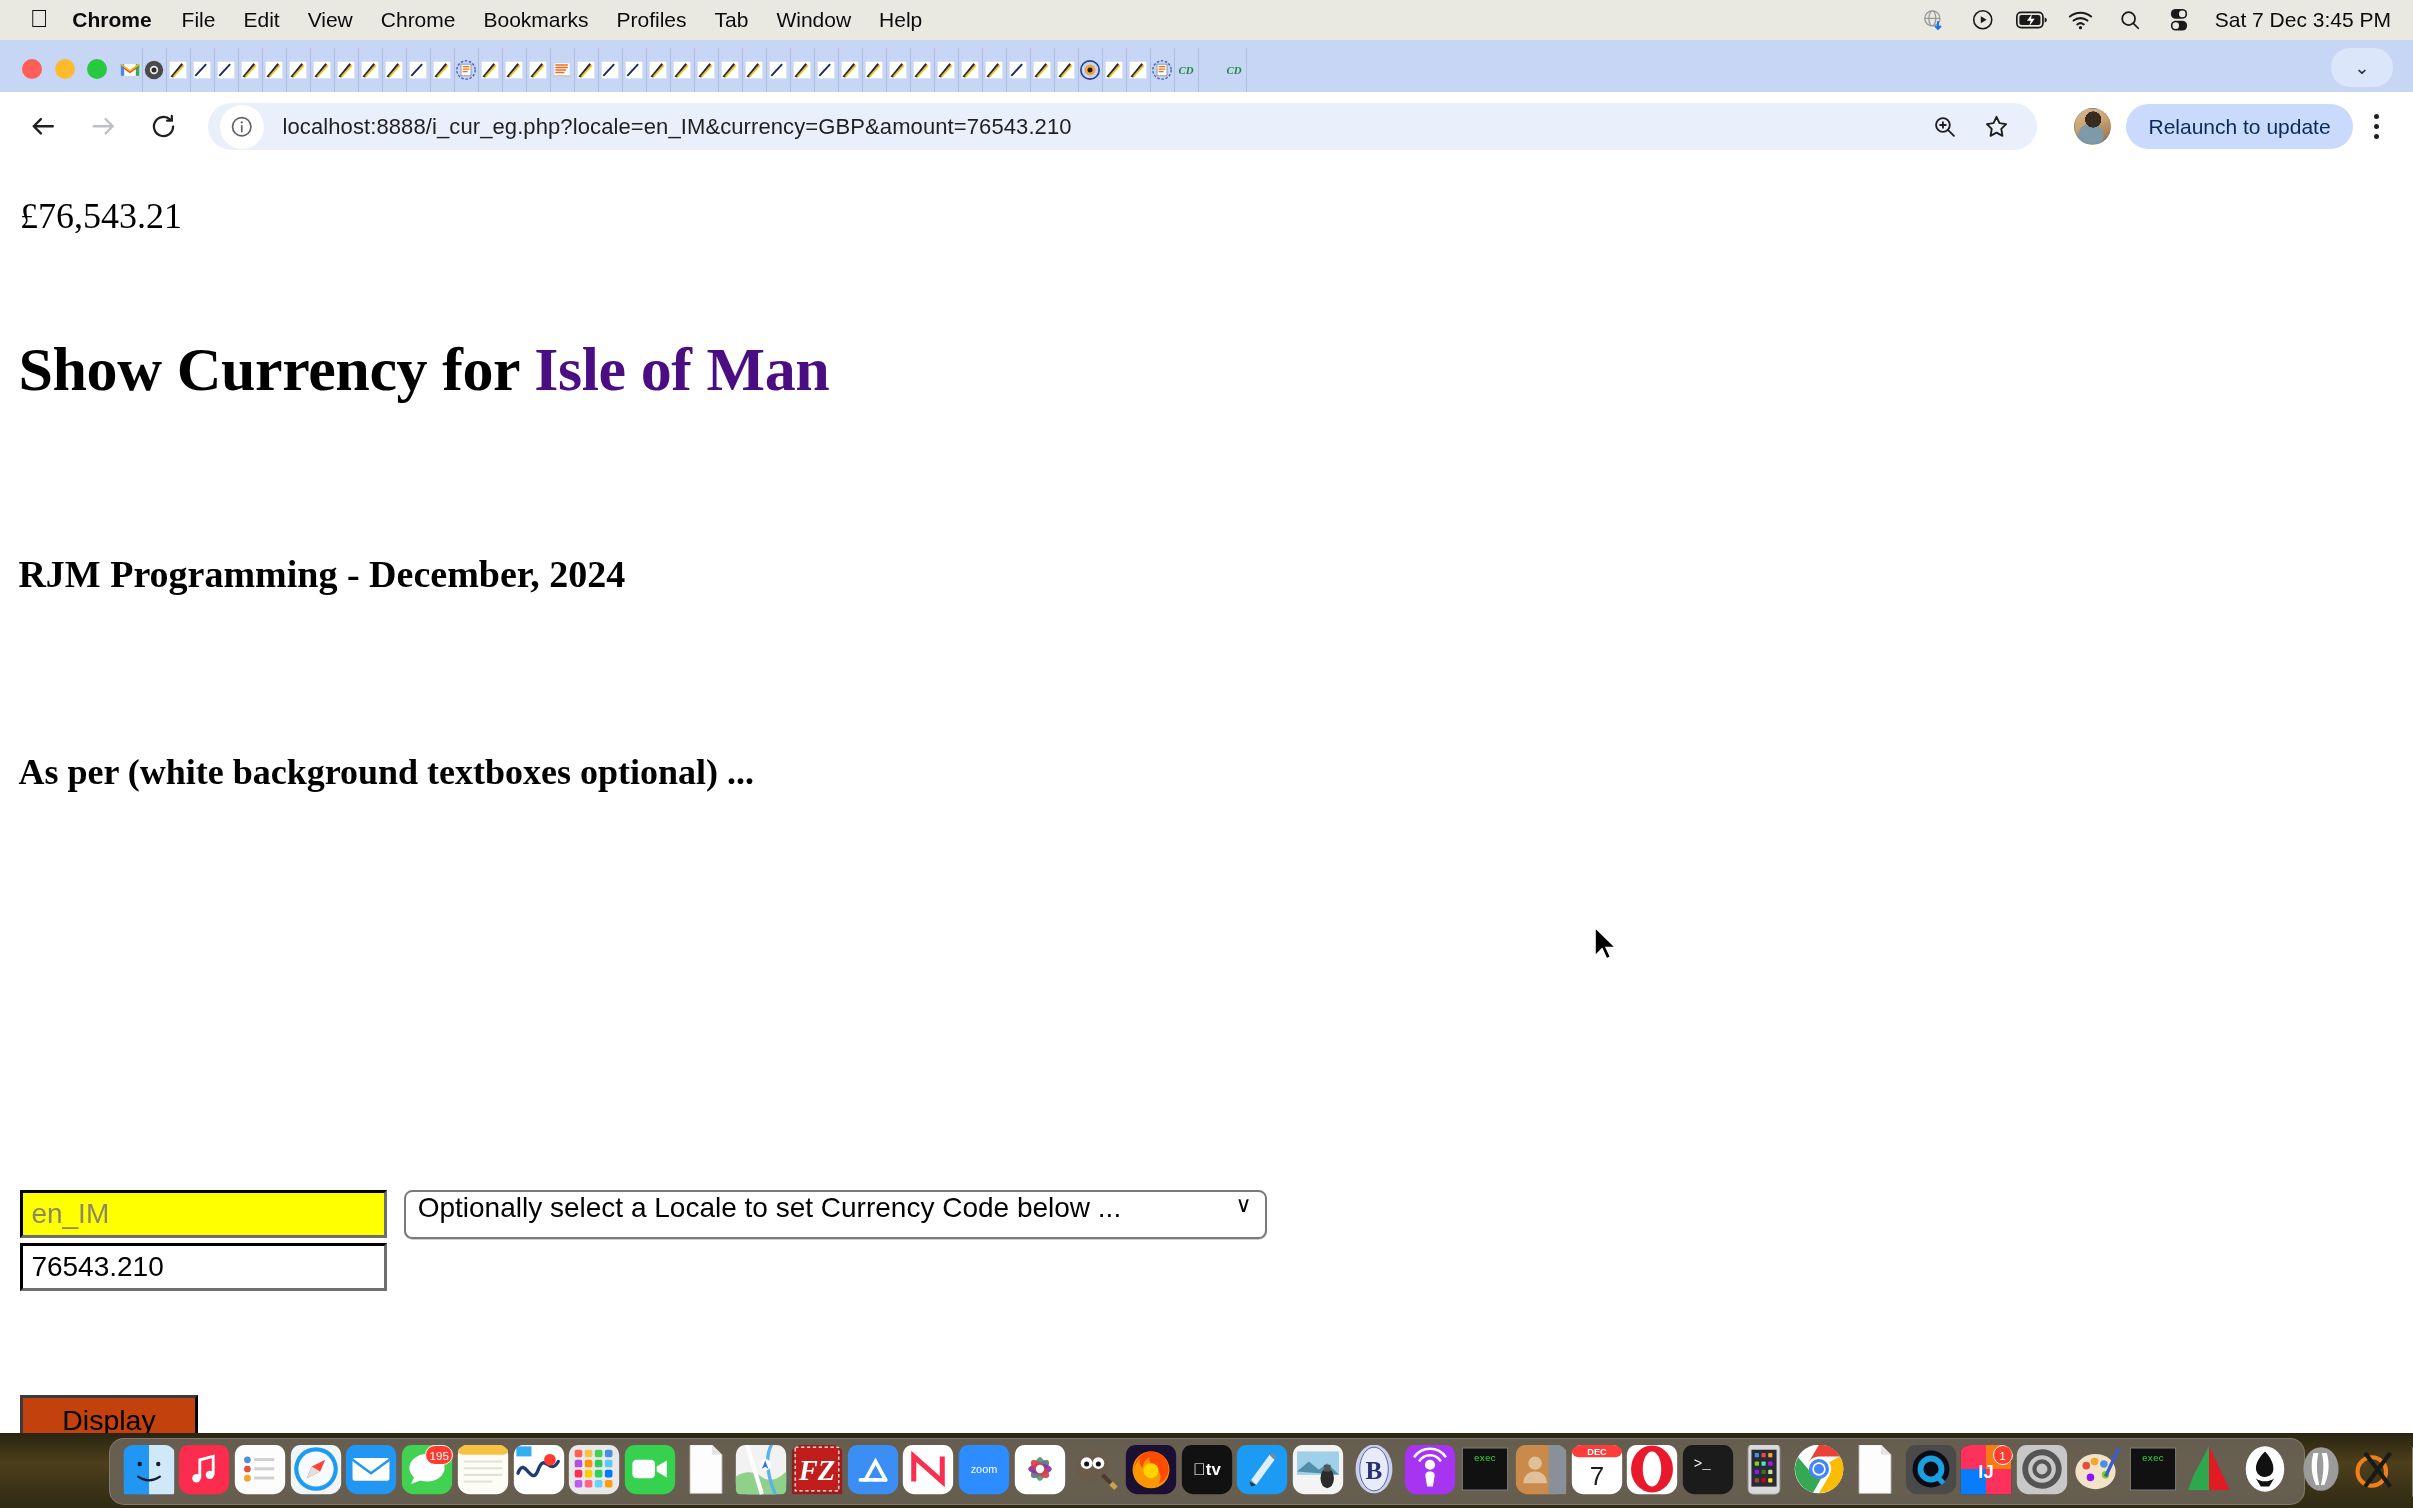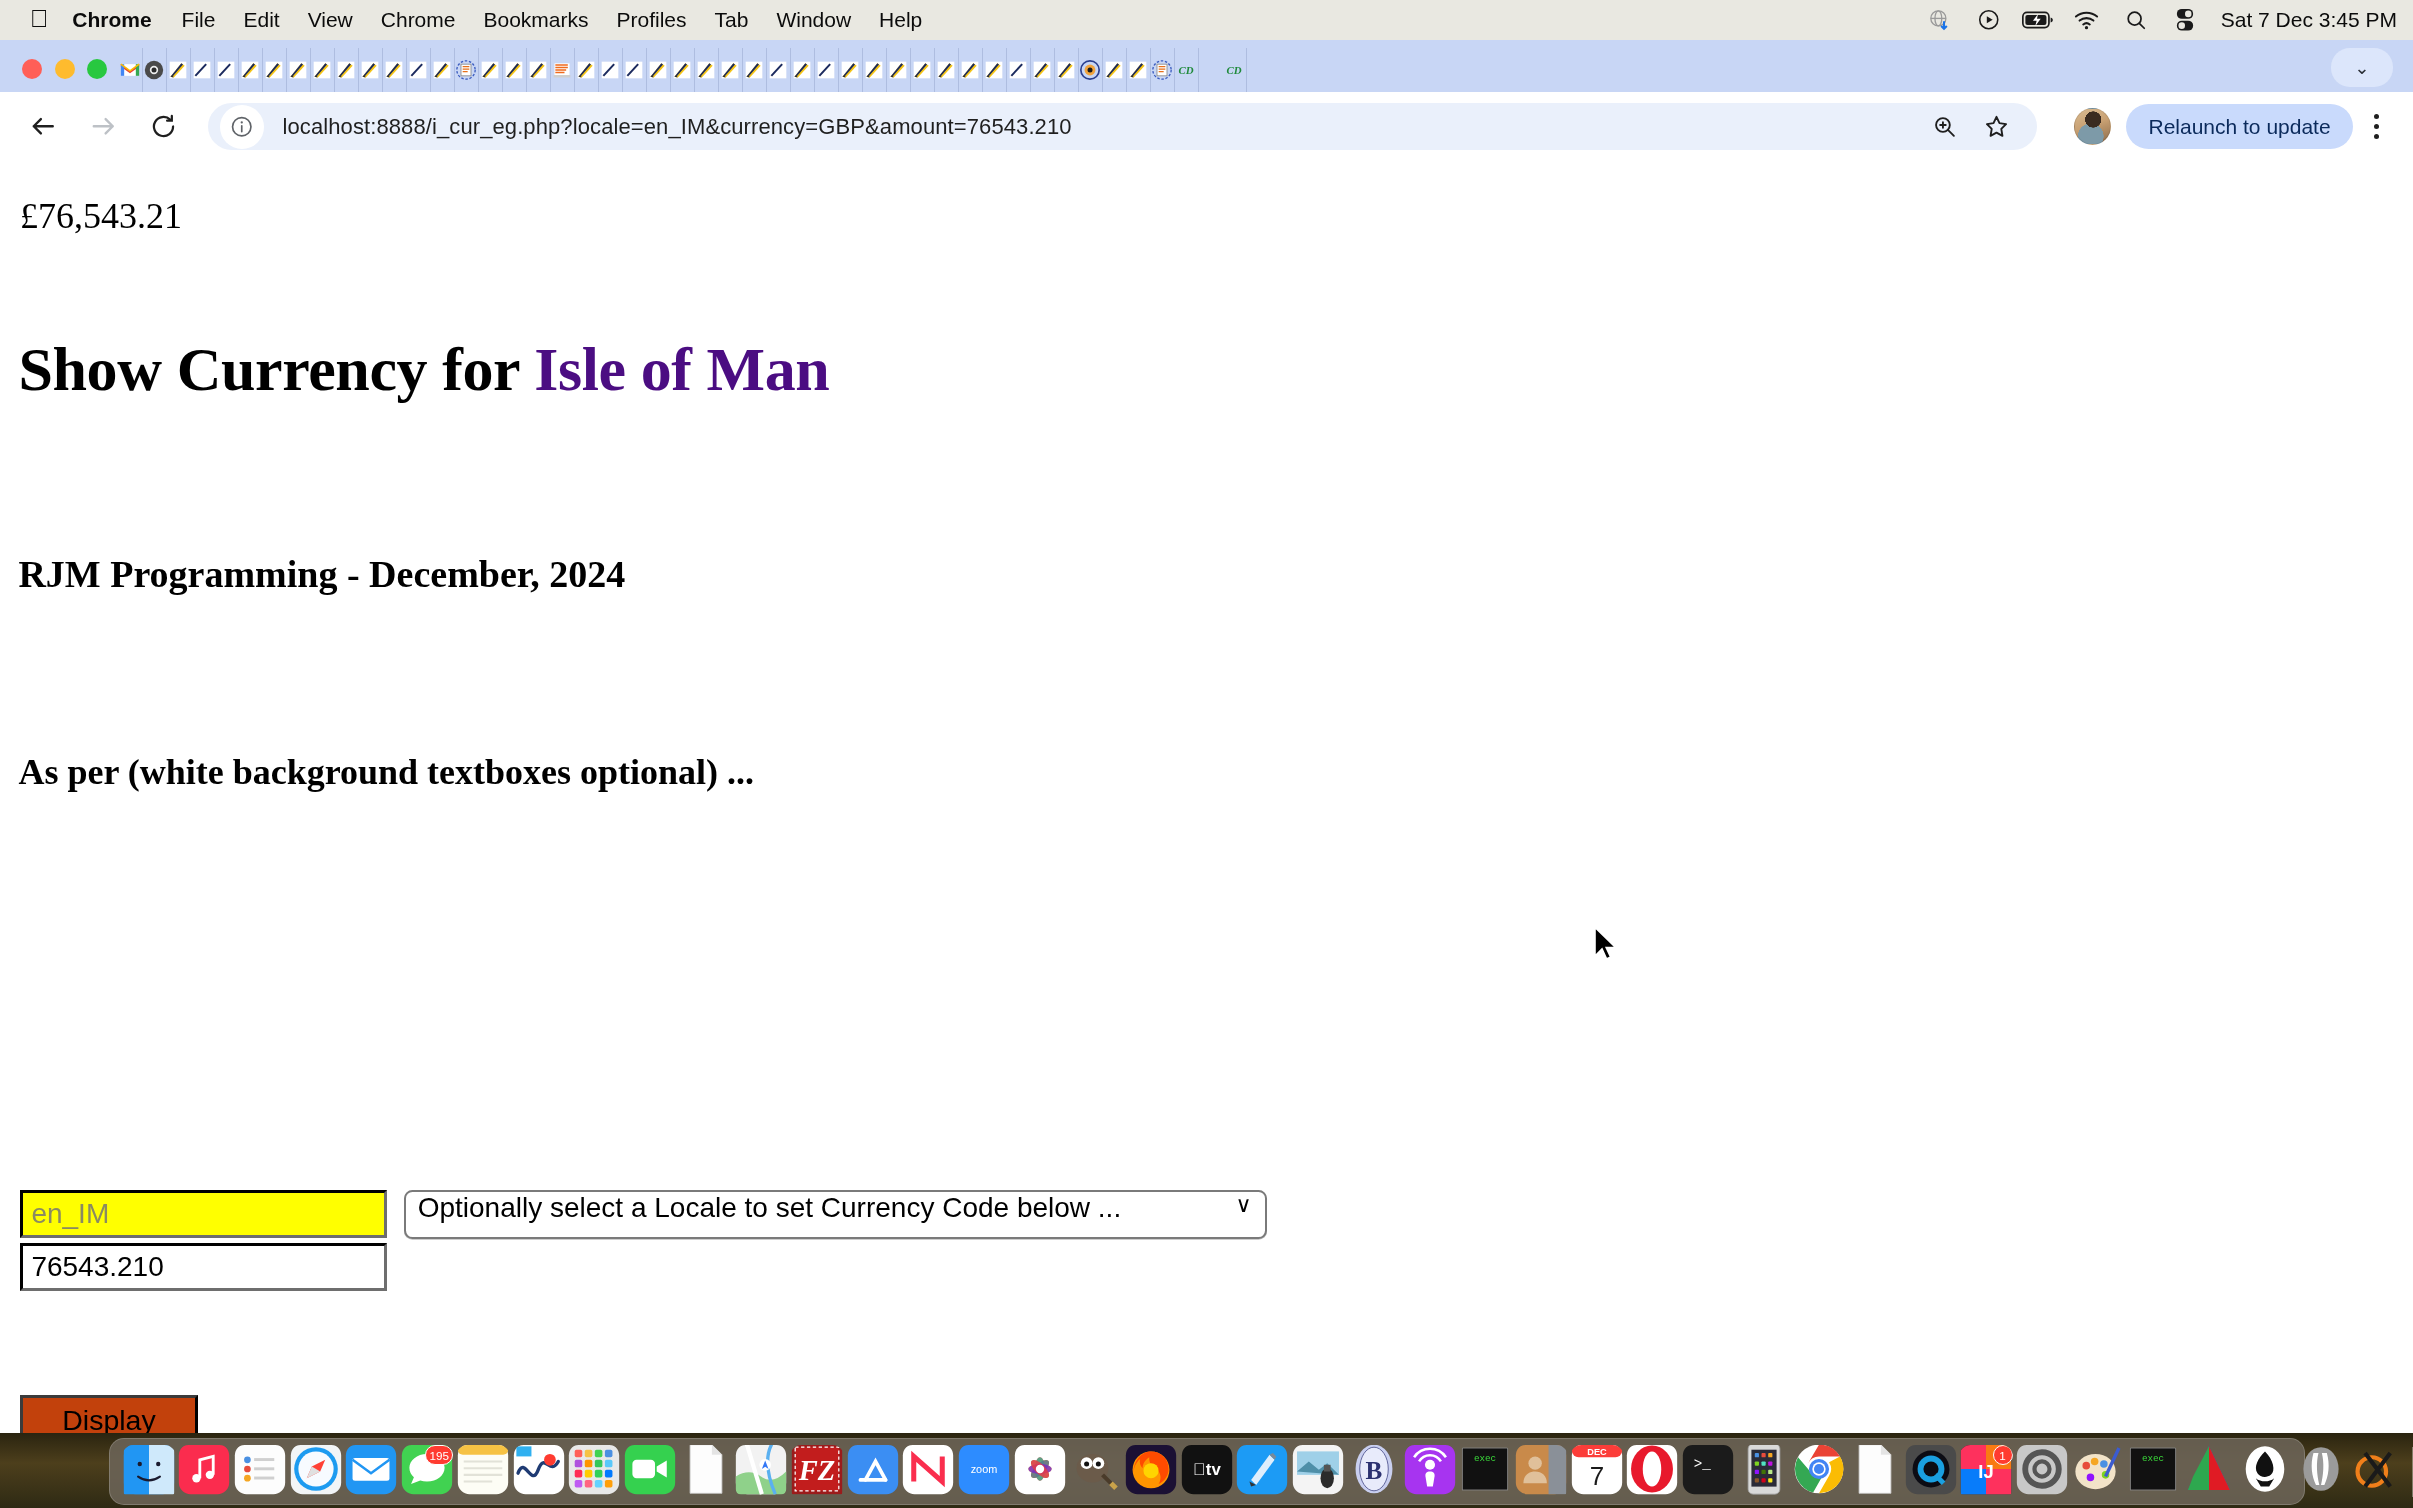--- a/index.html
+++ b/index.html
@@ -14,21 +14,21 @@
   #menubar {
     position:absolute; top:0; left:0; width:2413px; height:40px;
     background:#e9e8e1;
     display:flex; align-items:center;
     font-size:21px; color:#0b0b0b;
   }
   #menubar .apple { margin-left:30px; margin-right:23.5px; font-size:25px; line-height:1; position:relative; top:-1.7px; }
   #menubar .mi { margin-right:28px; white-space:nowrap; }
   #menubar .mi.bold { font-weight:bold; margin-right:30px; }
   #menubar .spacer { flex:1; }
-  #menubar .tray { display:flex; align-items:center; gap:0px; padding-right:16px; }
+  #menubar .tray { display:flex; align-items:center; gap:0px; padding-right:22px; }
   #menubar .tray .ticon {
     width:49px; display:flex; align-items:center; justify-content:center;
     font-size:22px; color:#1a1a1a;
   }
   #menubar .clock { font-size:21px; margin-left:11.7px; white-space:nowrap; letter-spacing:0px; }
 
   
   #chrome-window {
     position:absolute; top:40px; left:0; width:2413px; height:1393px;
     background:#ffffff;

